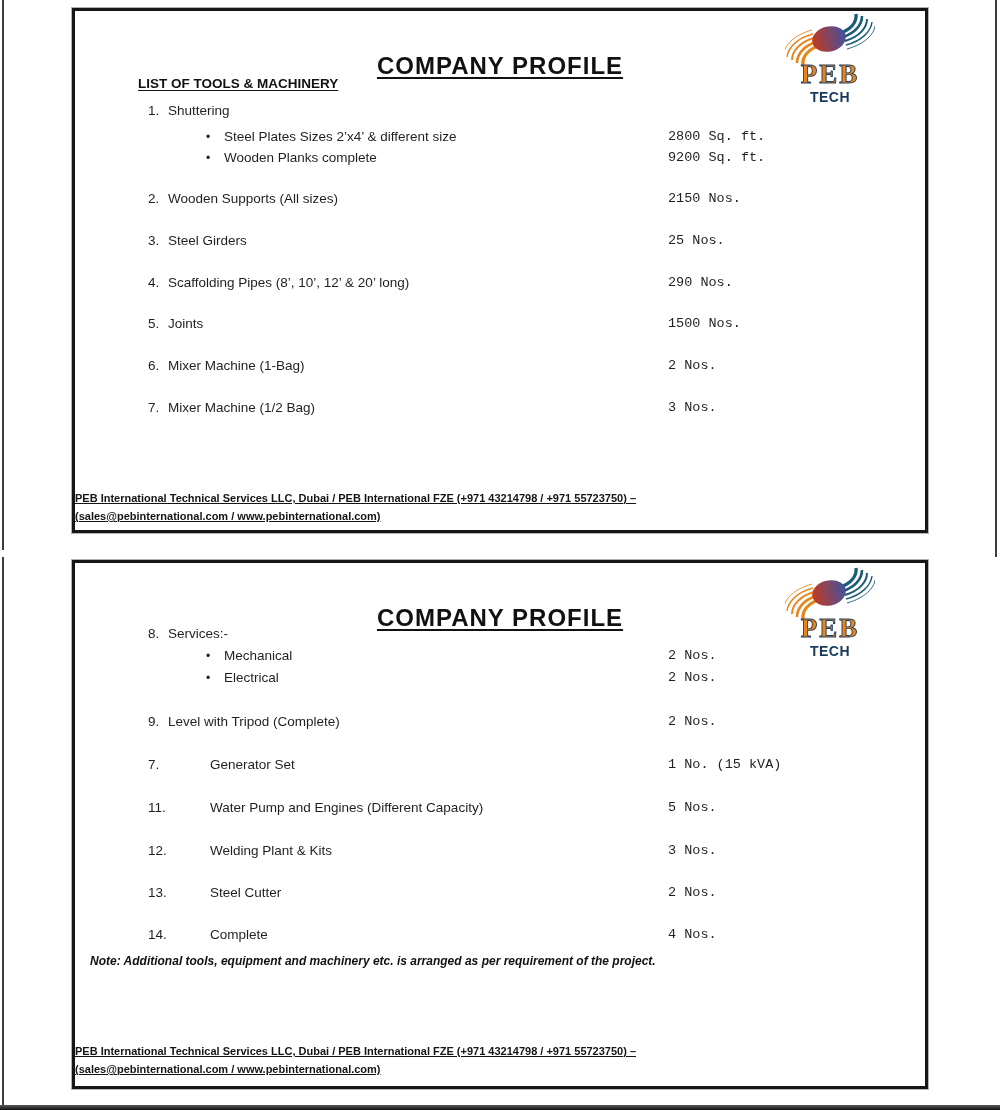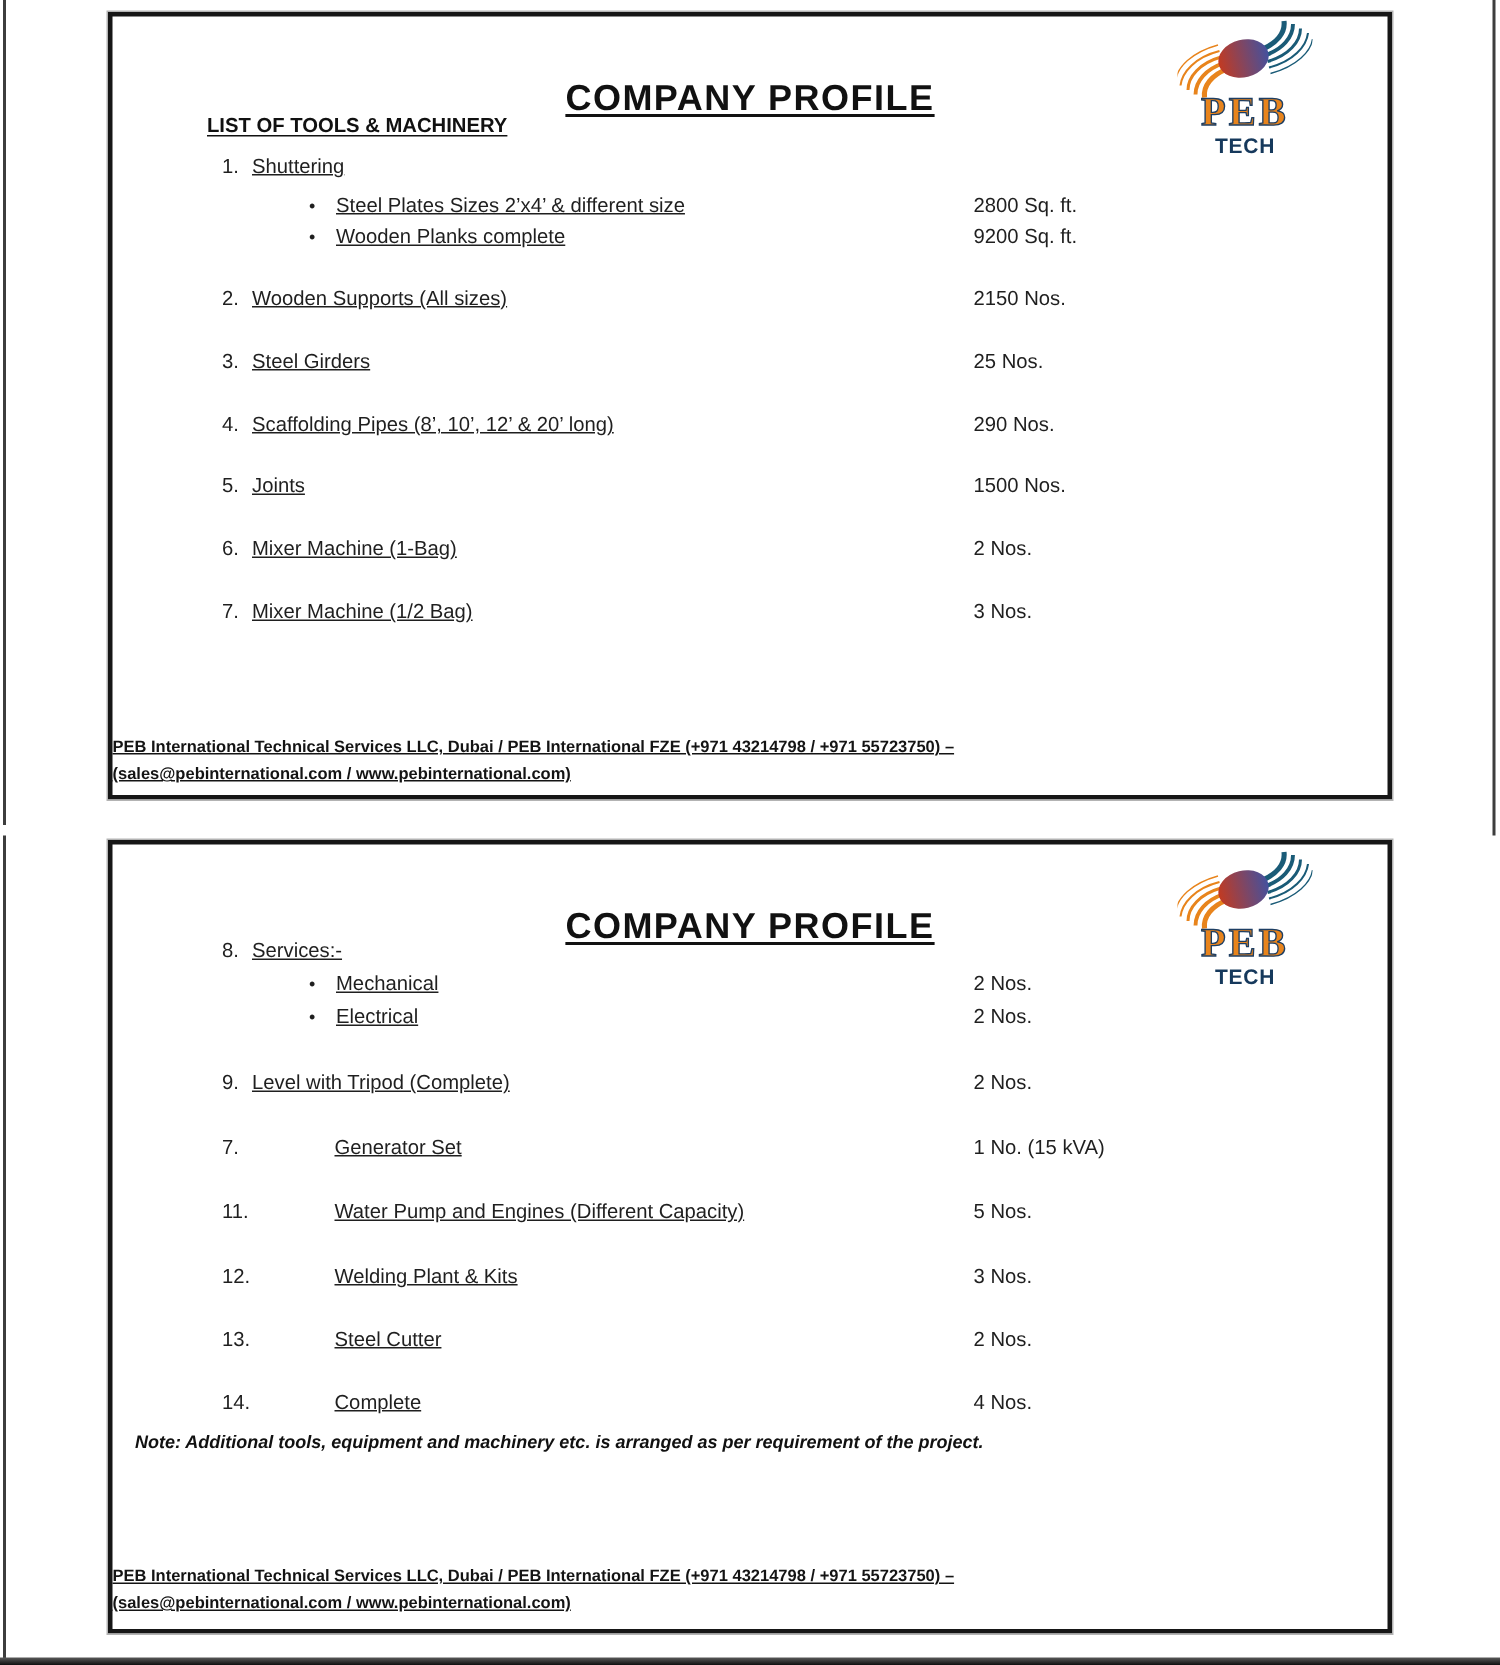--- a/index.html
+++ b/index.html
@@ -27,25 +27,25 @@
   }
   .doc-title span{text-decoration:underline;text-decoration-thickness:2px;text-underline-offset:3px;}
   .p1-title{top:41px;}
   .p2-title{top:41px;}
   .section-heading{
     position:absolute;left:50px;top:65px;font-size:13.5px;font-weight:bold;
     text-decoration:underline;text-underline-offset:2px;color:#111;padding-left:13px;
   }
   .row{position:absolute;left:0;width:100%;height:18px;font-size:13.5px;}
   .row .num{position:absolute;left:73px;}
-  .row .label{position:absolute;left:93px;white-space:nowrap;text-decoration:underline;}
-  .row.wide .label{left:148px;}
+  .row .label{position:absolute;left:93px;white-space:nowrap;}
+  .row.wide .label{left:135px;}
   .row .dot{position:absolute;left:131px;font-size:12px;top:1px;}
   .row.bullet .label{left:149px;}
-  .row .value{position:absolute;left:574px;white-space:nowrap;}
+  .row .value{position:absolute;left:593px;white-space:nowrap;font-family:Liberation Mono, monospace;}
   .note{
     position:absolute;left:15px;top:387px;width:745px;
     font-size:12px;font-weight:bold;line-height:23px;color:#111;font-style:italic;
   }
   .page-footer{
     position:absolute;left:0;top:478px;width:100%;text-align:left;
     font-size:11px;font-weight:bold;line-height:18px;color:#141414;text-decoration:underline;
   }
   .logo{position:absolute;top:2px;right:50px;width:90px;height:100px;}
 </style>

